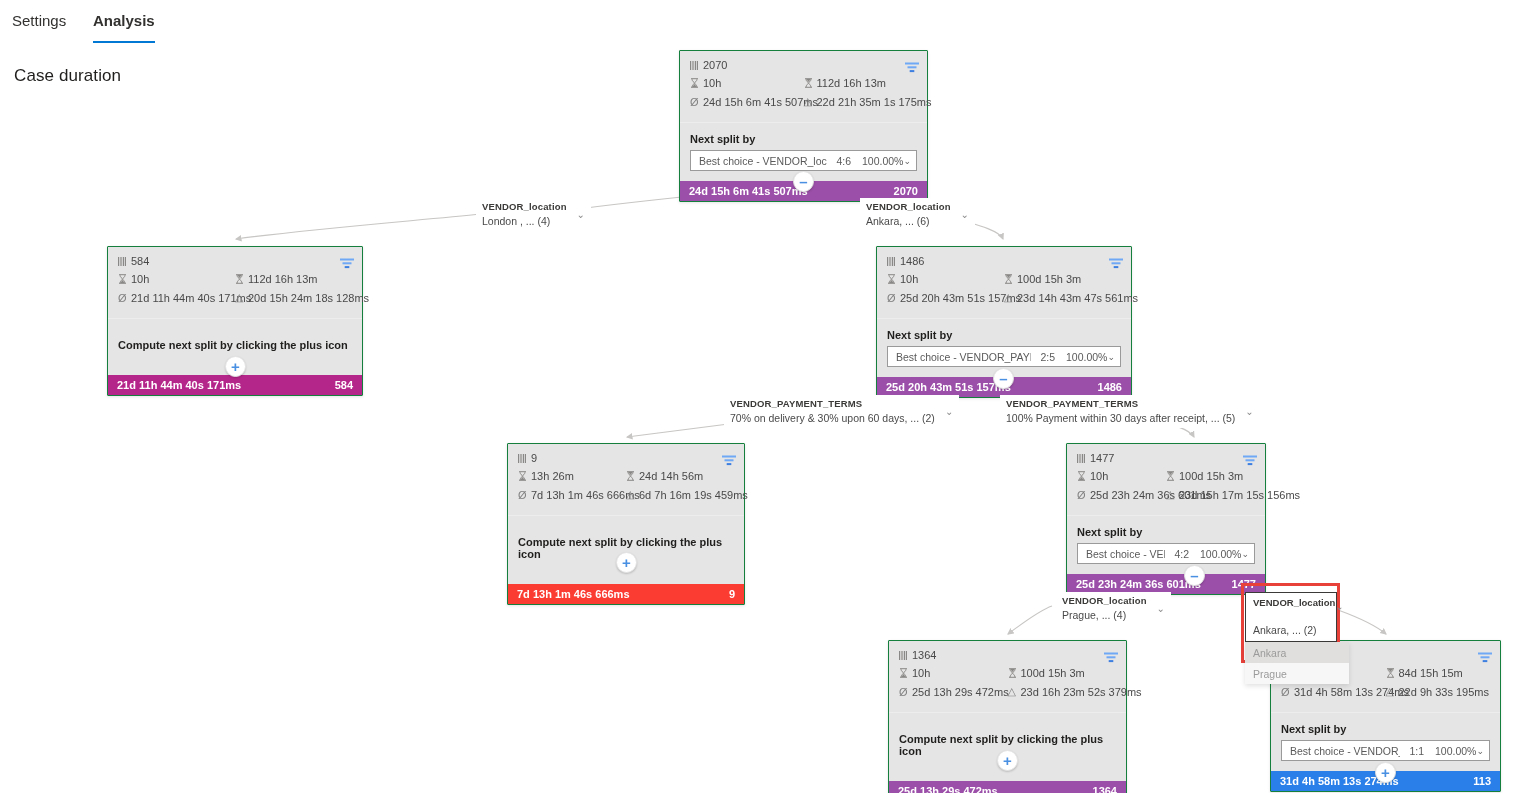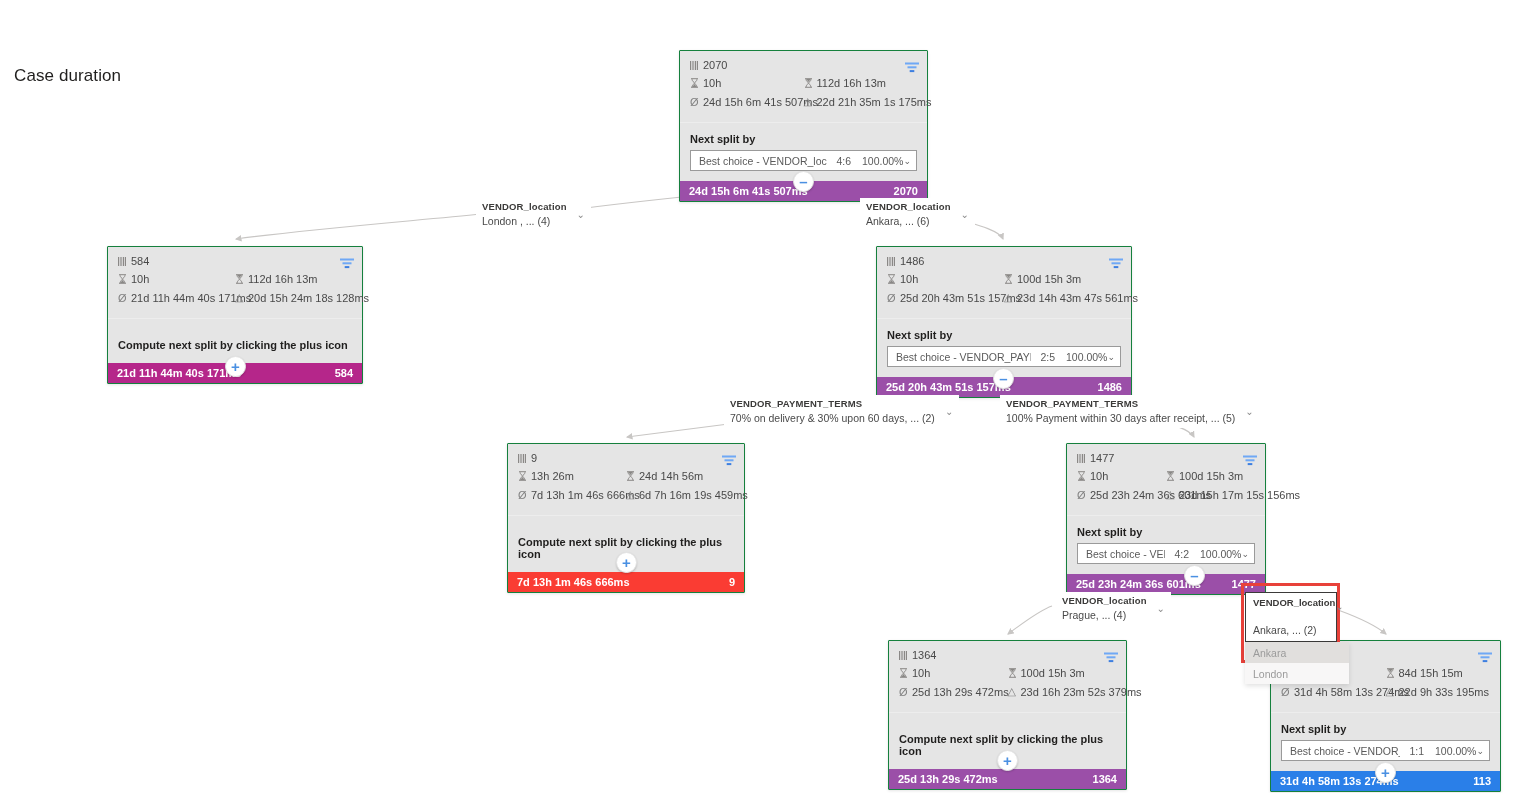--- a/index.html
+++ b/index.html
@@ -57,21 +57,21 @@
   .select {
     height: 21px; border: 1px solid #9a9a9a; background: #fff;
     display: flex; align-items: center; padding: 0 5px 0 8px;
     font-size: 10.5px; color: #5a5a5a; cursor: pointer; position: relative;
   }
   .select .s-main { white-space: nowrap; overflow: hidden; }
   .select .s-ratio { margin-left: 9px; color: #5a5a5a; }
   .select .s-pct { margin-left: 11px; color: #5a5a5a; }
   .select .s-chev { margin-left: auto; color: #666; font-size: 9px; }
 
-  .hintbox { padding: 20px 10px 12px 10px; font-size: 11px; font-weight: bold; color: #201f1e; }
+  .hintbox { padding: 20px 10px 24px 10px; font-size: 11px; font-weight: bold; color: #201f1e; }
 
   .bar {
     height: 20px; display: flex; align-items: center; justify-content: space-between;
     padding: 0 9px; font-size: 11px; font-weight: bold; color: #ffffff;
   }
 
   .circle-btn {
     position: absolute; width: 21px; height: 21px; border-radius: 50%;
     background: #ffffff; border: 1px solid #e3e3e3; box-shadow: 0 1px 2px rgba(0,0,0,.18);
     display: flex; align-items: center; justify-content: center;
@@ -109,20 +109,25 @@
     font-size: 10.5px; color: #9b9b9b; cursor: pointer;
   }
   .dd-item.sel { background: #e1dfdd; }
   .dd-item.alt { background: #f8f7f7; }
 </style>
 </head>
 <body>
 
 <div id="root">
 
+  <div class="tabbar">
+    <div class="tab settings">Settings</div>
+    <div class="tab analysis">Analysis</div>
+    <div class="tab-underline"></div>
+  </div>
   <div class="page-title">Case duration</div>
 
   <div id="canvas">
 
     <svg id="edges" viewBox="0 0 1534 793">
       <g fill="none" stroke="#c8c6c4" stroke-width="1.1">
 
         <path d="M 800 184 C 700 196 640 200 555 212"></path>
         <path d="M 482 214 C 400 222 300 230 236 239" marker-end="url(#ah)"></path>
 
@@ -617,18 +622,18 @@
     <div class="dd-panel" style="left:1245px; top:592px;">
       <div class="dd-head">
         <div>
           <div class="dh-attr">VENDOR_location</div>
           <div class="dh-val">Ankara, ... (2)</div>
         </div>
         <span class="dh-chev">⌄</span>
       </div>
       <div class="dd-list">
         <div class="dd-item sel">Ankara</div>
-        <div class="dd-item alt">London</div>
+        <div class="dd-item alt">Prague</div>
       </div>
     </div>
 
   </div>
 </div>
 
 </body></html>

